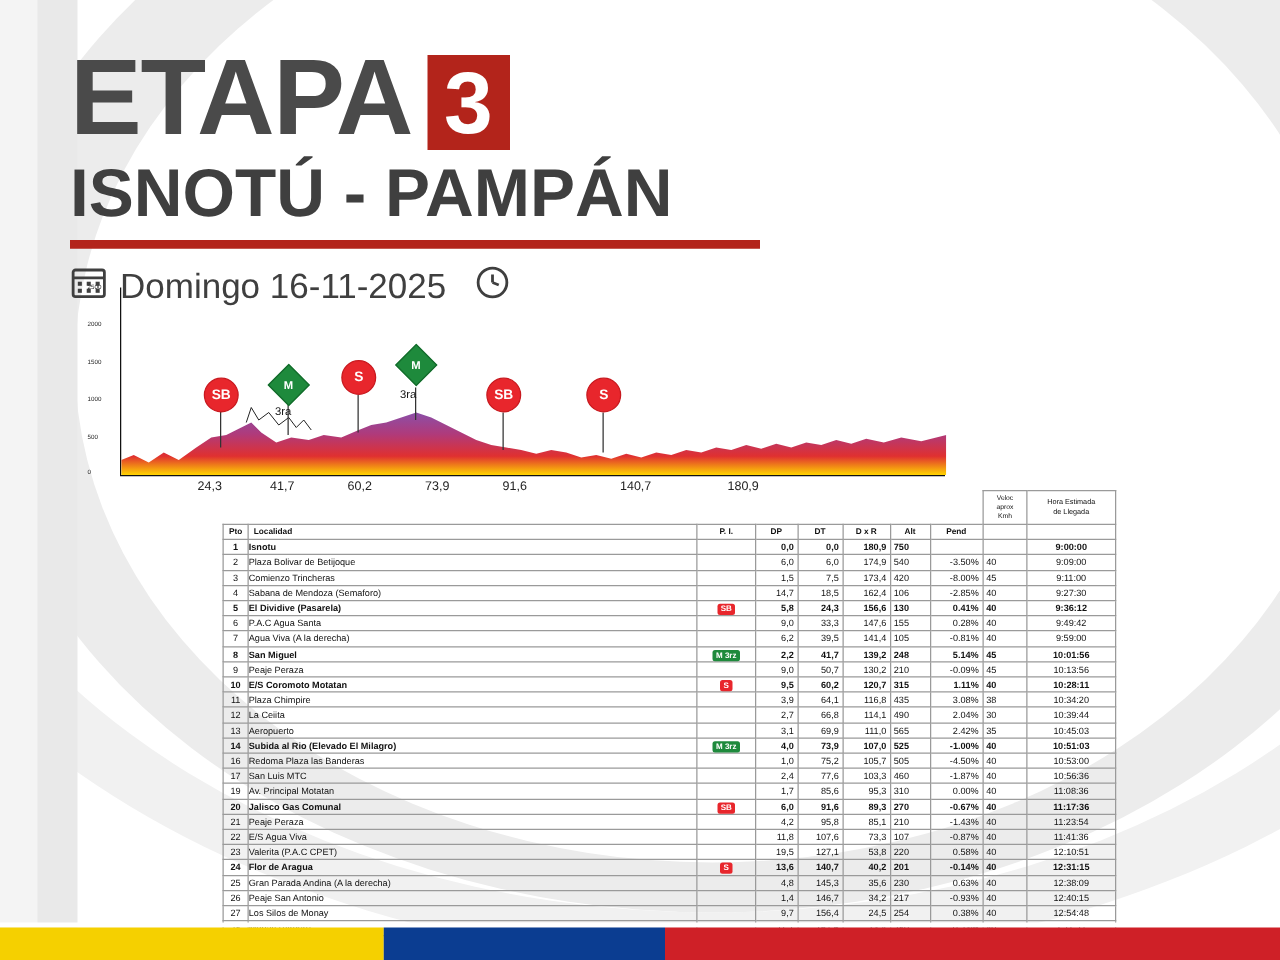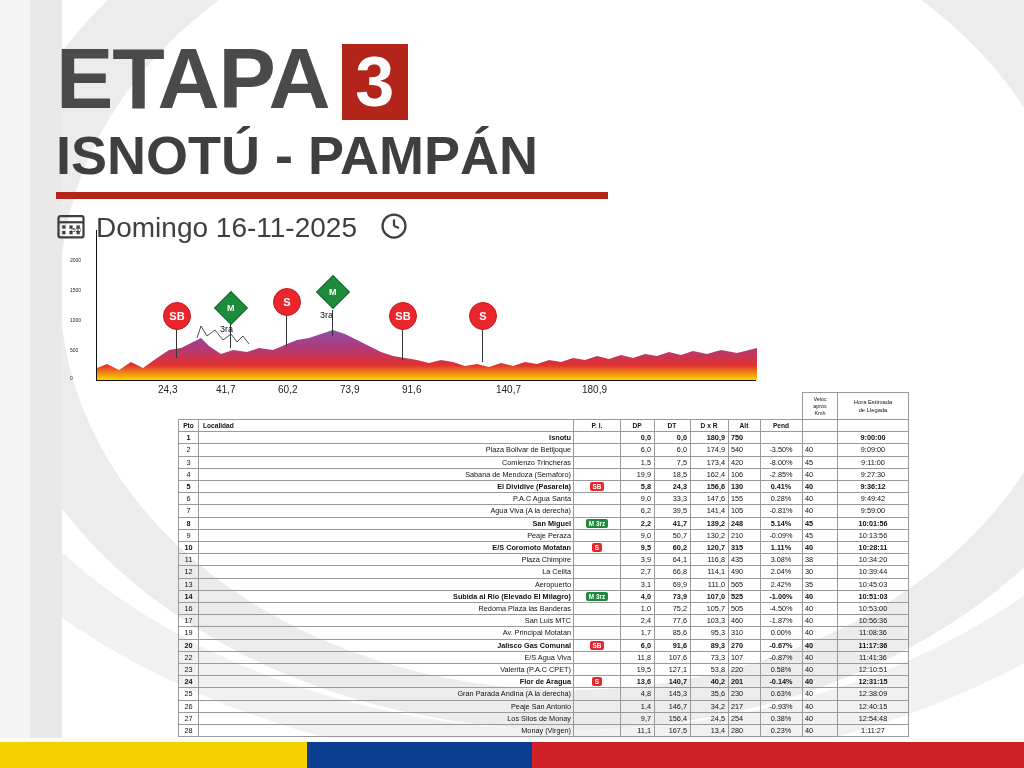--- a/index.html
+++ b/index.html
@@ -71,27 +71,27 @@
   .m-diamond span{transform:rotate(-45deg);color:#fff;font-size:9px;font-weight:bold;}
   .m-line{position:absolute;width:1px;background:#333;}
   .m-lbl{position:absolute;font-size:9px;color:#111;white-space:nowrap;}
 
   
   .tbl-wrap{position:absolute;left:178px;top:392px;z-index:3;}
   table{border-collapse:collapse;font-size:7.3px;color:#111;}
   td,th{border:0.6px solid #9a9a9a;padding:0px 2px;height:11.2px;line-height:11.2px;}
   th{font-weight:bold;background:#fff;text-align:center;font-size:6.6px;}
   .c-pto{width:15px;text-align:center;}
-  .c-loc{width:352px;text-align:right;padding-left:20px;}
+  .c-loc{width:352px;text-align:left;padding-left:0;}
   .c-pl{width:42px;text-align:center;}
   .c-dp{width:28px;text-align:right;padding-right:3px;}
   .c-dt{width:30px;text-align:right;padding-right:3px;}
   .c-dxr{width:32px;text-align:right;padding-right:3px;}
   .c-alt{width:26px;padding-right:3px;}
-  .c-pend{width:36px;text-align:center;padding-right:3px;}
+  .c-pend{width:36px;text-align:right;padding-right:3px;}
   .c-vel{width:30px;text-align:left;}
   .c-hora{width:66px;text-align:center;}
   tr.bold td{font-weight:bold;}
   .badge{
     display:inline-block;color:#fff;font-weight:bold;font-size:6.4px;
     padding:0 3px;border-radius:2px;line-height:9px;
   }
   .badge-sb{background:#e8262c;}
   .badge-s{background:#e8262c;}
   .badge-m{background:#1e8a3c;}
@@ -289,21 +289,21 @@
           <td class="c-dxr">173,4</td>
           <td class="c-alt">420</td>
           <td class="c-pend">-8.00%</td>
           <td class="c-vel">45</td>
           <td class="c-hora">9:11:00</td>
         </tr>
         <tr>
           <td class="c-pto">4</td>
           <td class="c-loc">Sabana de Mendoza (Semaforo)</td>
           <td class="c-pl"></td>
-          <td class="c-dp">19,9</td>
+          <td class="c-dp">14,7</td>
           <td class="c-dt">18,5</td>
           <td class="c-dxr">162,4</td>
           <td class="c-alt">106</td>
           <td class="c-pend">-2.85%</td>
           <td class="c-vel">40</td>
           <td class="c-hora">9:27:30</td>
         </tr>
         <tr class="bold">
           <td class="c-pto">5</td>
           <td class="c-loc">El Dividive (Pasarela)</td>
@@ -466,20 +466,32 @@
           <td class="c-pl"><span class="badge badge-sb">SB</span></td>
           <td class="c-dp">6,0</td>
           <td class="c-dt">91,6</td>
           <td class="c-dxr">89,3</td>
           <td class="c-alt">270</td>
           <td class="c-pend">-0.67%</td>
           <td class="c-vel">40</td>
           <td class="c-hora">11:17:36</td>
         </tr>
         <tr>
+          <td class="c-pto">21</td>
+          <td class="c-loc">Peaje Peraza</td>
+          <td class="c-pl"></td>
+          <td class="c-dp">4,2</td>
+          <td class="c-dt">95,8</td>
+          <td class="c-dxr">85,1</td>
+          <td class="c-alt">210</td>
+          <td class="c-pend">-1.43%</td>
+          <td class="c-vel">40</td>
+          <td class="c-hora">11:23:54</td>
+        </tr>
+        <tr>
           <td class="c-pto">22</td>
           <td class="c-loc">E/S Agua Viva</td>
           <td class="c-pl"></td>
           <td class="c-dp">11,8</td>
           <td class="c-dt">107,6</td>
           <td class="c-dxr">73,3</td>
           <td class="c-alt">107</td>
           <td class="c-pend">-0.87%</td>
           <td class="c-vel">40</td>
           <td class="c-hora">11:41:36</td>

